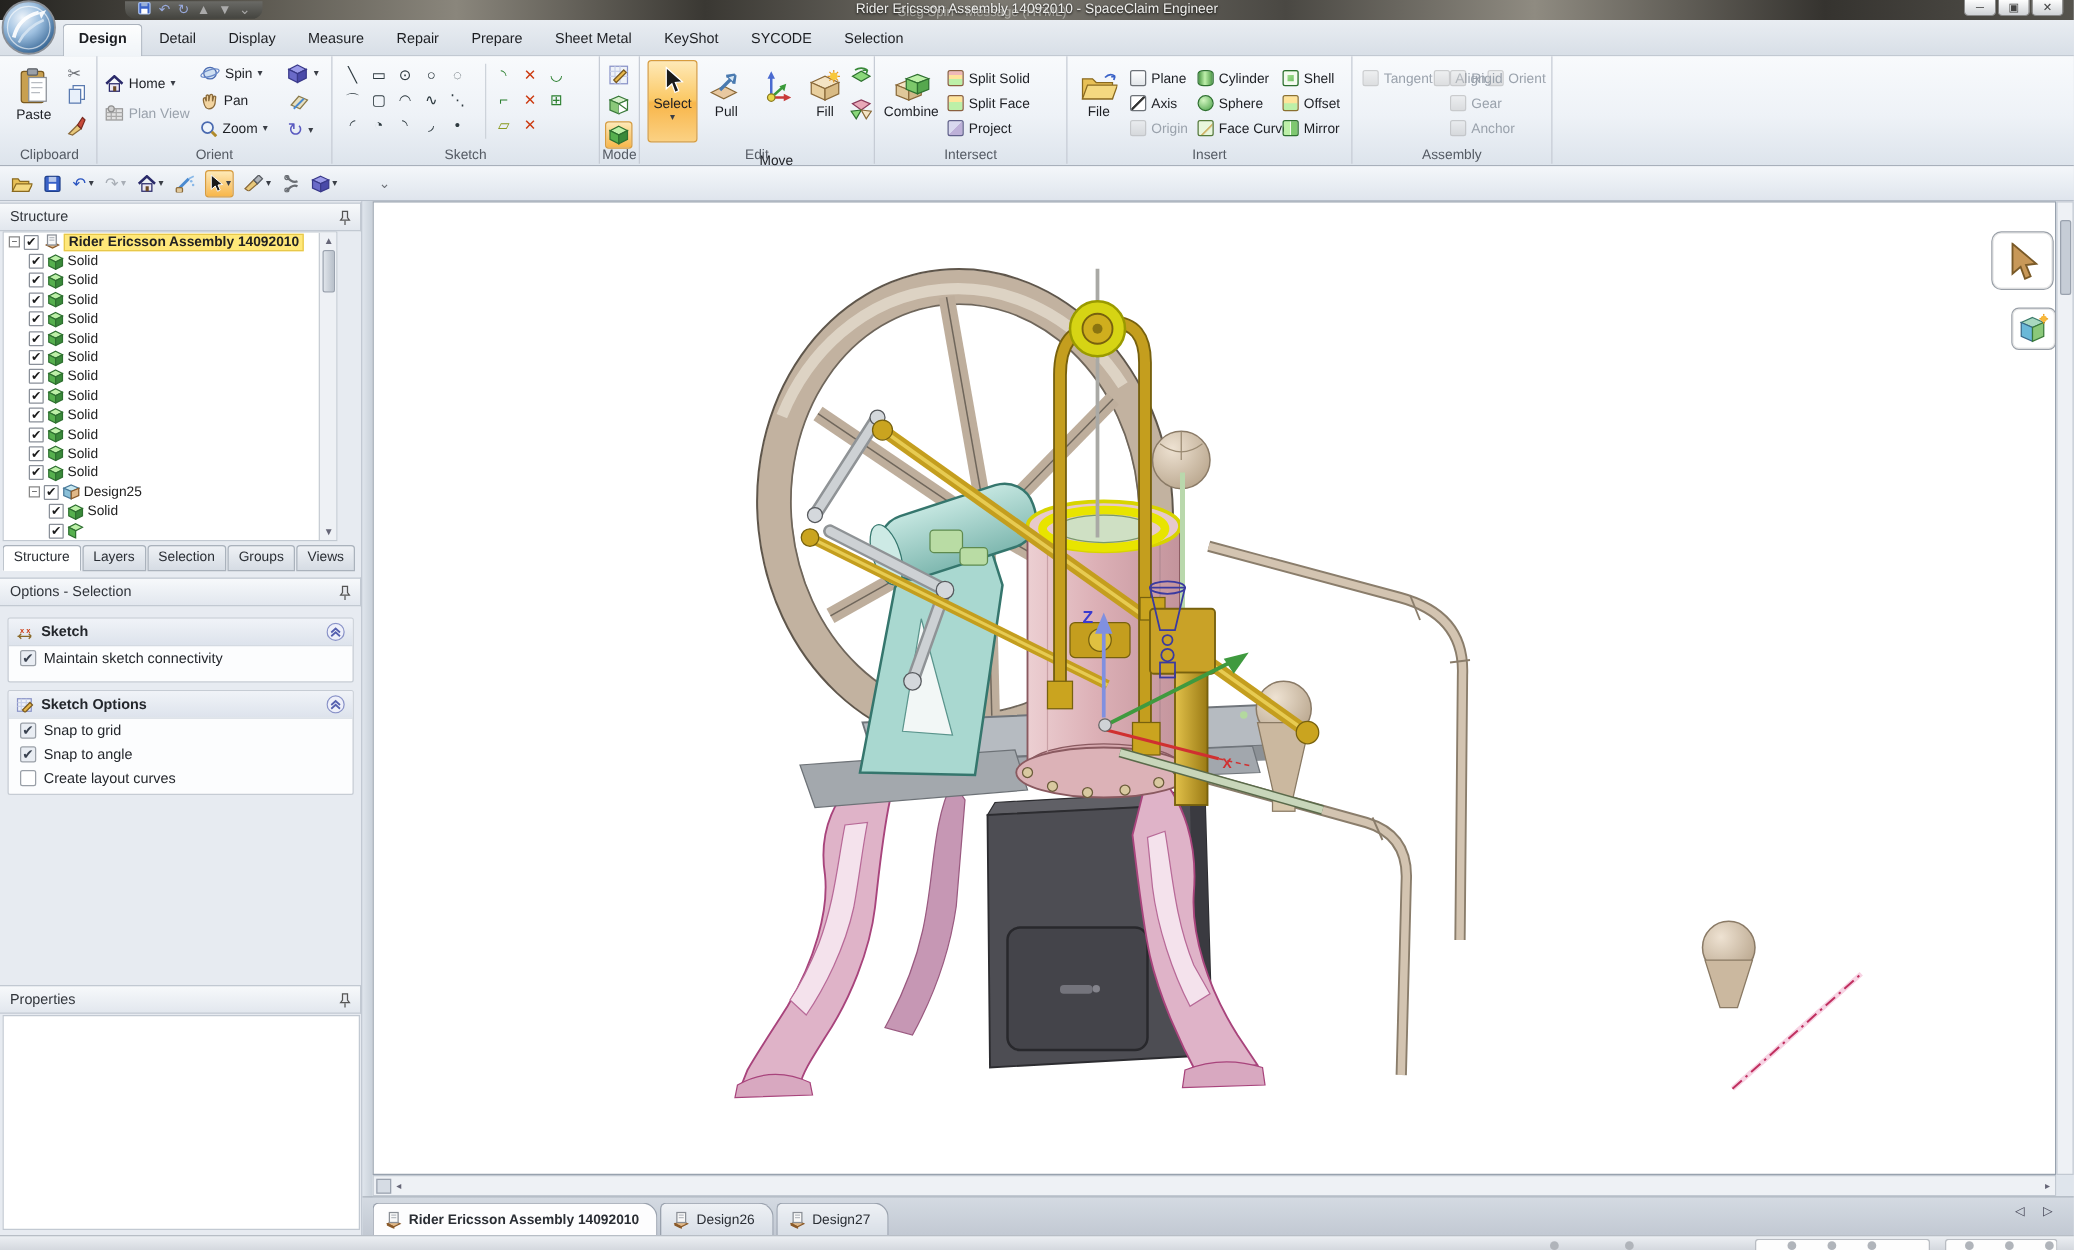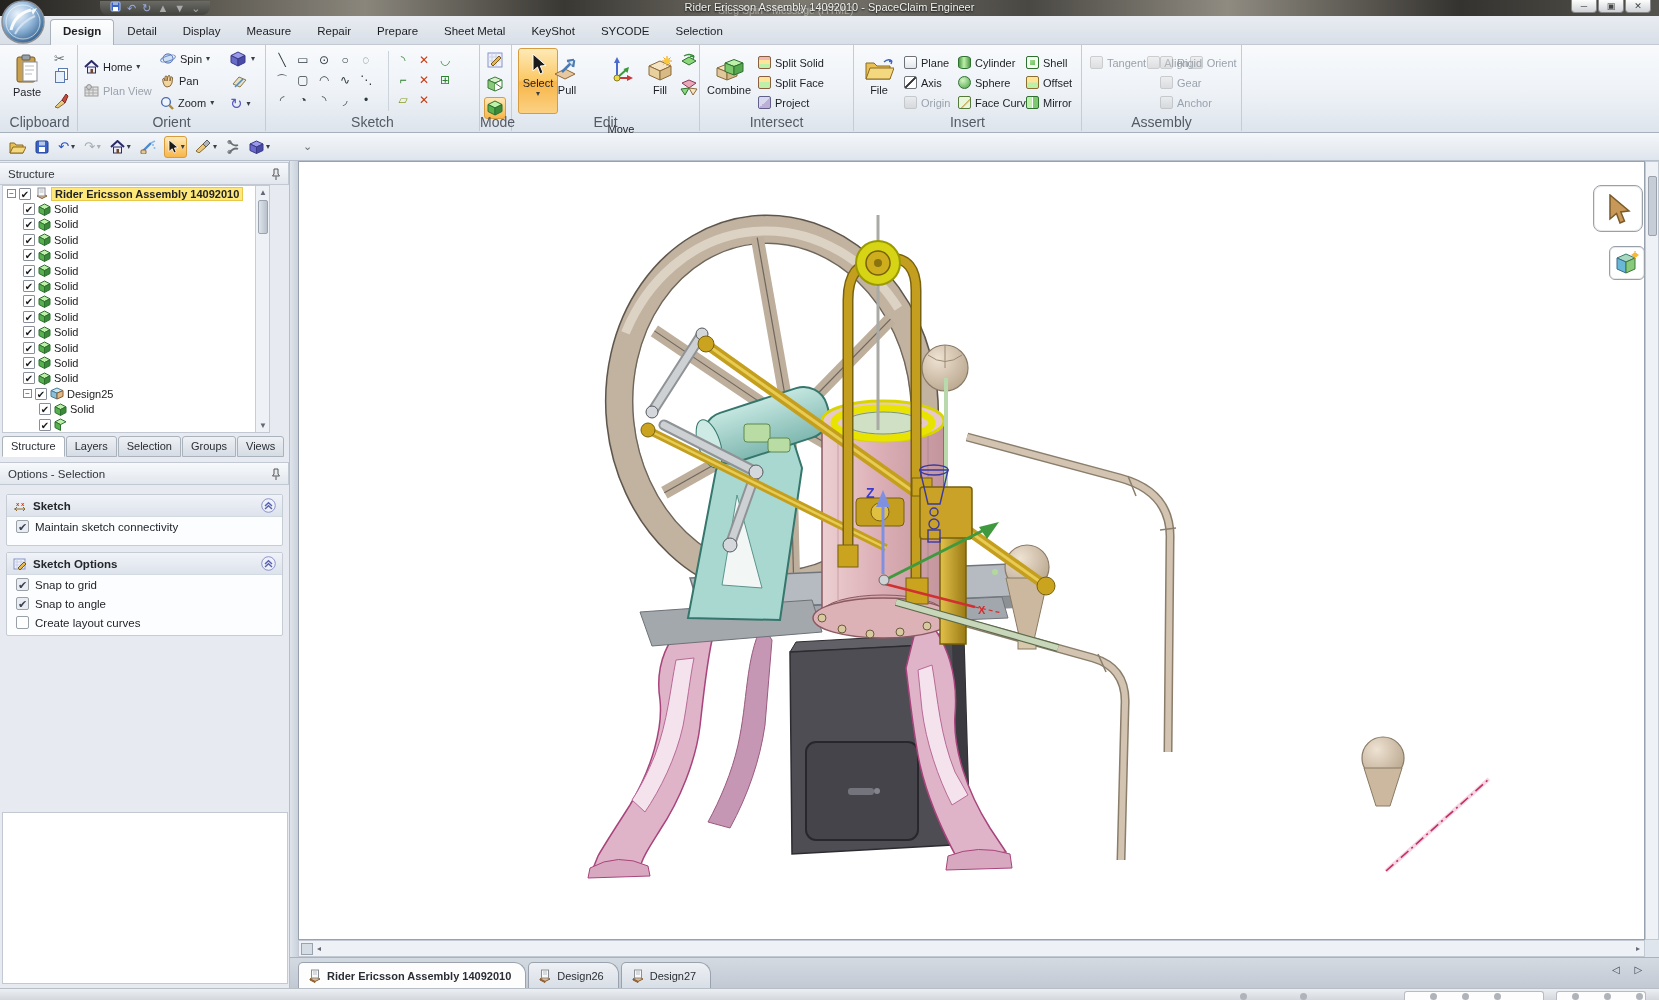--- a/index.html
+++ b/index.html
@@ -26,21 +26,21 @@
   #menubar { position:absolute; left:0; top:16px; width:1659px; height:29px;
     background:linear-gradient(#e9edf2,#d8dfe7); border-bottom:1px solid #c2c9d2; }
   #menu-tabs { position:absolute; left:50px; top:3px; display:flex; height:26px; }
   .mtab { padding:5px 12px 0 12px; font-size:11.5px; color:#1c1e22; border:1px solid transparent; border-bottom:none; border-radius:4px 4px 0 0; }
   .mtab.active { background:linear-gradient(#fdfefe,#f0f4f8); border-color:#aab2bc; font-weight:bold; }
 
   
   #ribbon { position:absolute; left:0; top:45px; width:1659px; height:88px;
     background:linear-gradient(#f8fafc 0%,#eef2f7 55%,#dde4ec 100%); border-bottom:1px solid #a8b0bb; }
   .rgroup { position:absolute; top:0; height:86px; border-right:1px solid #c6ccd5; }
-  .rgroup .glabel { position:absolute; bottom:1px; left:0; right:0; text-align:center; color:#545a63; font-size:14px; }
+  .rgroup .glabel { position:absolute; bottom:1px; left:0; right:0; text-align:center; color:#545a63; font-size:11px; }
   .bigbtn { display:flex; flex-direction:column; align-items:center; justify-content:flex-start; gap:2px;
     border:1px solid transparent; border-radius:3px; padding-top:4px; }
   .bigbtn .blabel { font-size:11px; color:#1d1f24; }
   .bigbtn.hl { background:linear-gradient(#fee9b7,#fbc966 48%,#f8b64a 52%,#fbd183); border-color:#d79c3e; }
   .dd { font-size:8px; color:#3a3e46; line-height:6px; }
   .smrow { display:flex; align-items:center; gap:4px; height:19px; font-size:11px; color:#1d1f24; white-space:nowrap; }
   .smrow.disabled { color:#9aa2ac; }
   .smrow.disabled .mi { opacity:.45; filter:grayscale(1); }
   .mi { width:13px; height:13px; border:1px solid #6d7278; border-radius:2px; flex:0 0 13px;
     background:linear-gradient(#f2f2f2,#cfcfcf); position:relative; }
@@ -323,21 +323,21 @@
   </div>
 
   <div class="rgroup" style="left:512px;width:188px;">
     <div class="bigbtn hl abs" style="left:6px;top:3px;width:40px;height:66px;">
       <svg width="18" height="22">
           <path d="M4 1 L4 18 L8.5 14 L11 21 L14 19.5 L11.3 13 L17 12.5 Z" fill="#1a1a1a" stroke="#fff" stroke-width="1"></path>
         </svg>
       <span class="blabel">Select</span>
       <span class="dd">▾</span>
     </div>
-    <div class="bigbtn abs" style="left:36px;top:6px;width:38px;">
+    <div class="bigbtn abs" style="left:50px;top:6px;width:38px;">
       <svg width="28" height="26">
           <polygon points="2,18 12,13 22,18 12,23" fill="#e8c8a0" stroke="#8a6a3a"></polygon>
           <path d="M9 16 L21 4 M21 4 L14 5 M21 4 L20 11" stroke="#4a7ab0" stroke-width="2.6" fill="none"></path>
           <path d="M21 4 L15 5.5 L19.5 10 Z" fill="#d8e8f4" stroke="#4a7ab0"></path>
         </svg>
       <span class="blabel">Pull</span>
     </div>
     <div class="bigbtn abs" style="left:90px;top:6px;width:38px;gap:41px;">
       <svg width="26" height="26">
           <line x1="9" y1="22" x2="9" y2="4" stroke="#4a6ad0" stroke-width="2"></line>
@@ -796,20 +796,27 @@
       <span>Snap to grid</span>
     </div>
     <div class="orow">
       <span class="ocb checked">✔</span>
       <span>Snap to angle</span>
     </div>
     <div class="orow">
       <span class="ocb"></span>
       <span>Create layout curves</span>
     </div>
+  </div>
+  <div id="propshead" class="phead">
+    <span>Properties</span>
+    <svg class="pin" width="10" height="13">
+        <path d="M3 1h4v5l1.5 2h-7L3 6z" fill="#e8eaee" stroke="#555"></path>
+        <line x1="5" y1="8.5" x2="5" y2="12" stroke="#555"></line>
+      </svg>
   </div>
   <div id="propsbody"></div>
 </div>
 <div id="splitter"></div>
 
 <div id="viewport">
   <svg width="1345" height="777" viewBox="299 162 1345 777">
     <defs>
       <linearGradient id="pinkGrad" x1="0" x2="1">
           <stop offset="0" stop-color="#eccfd2"></stop>

